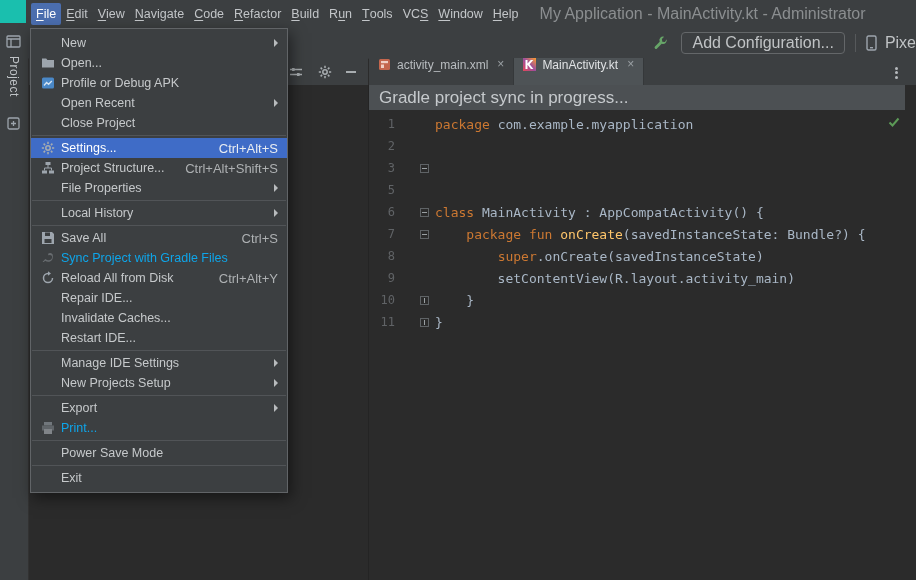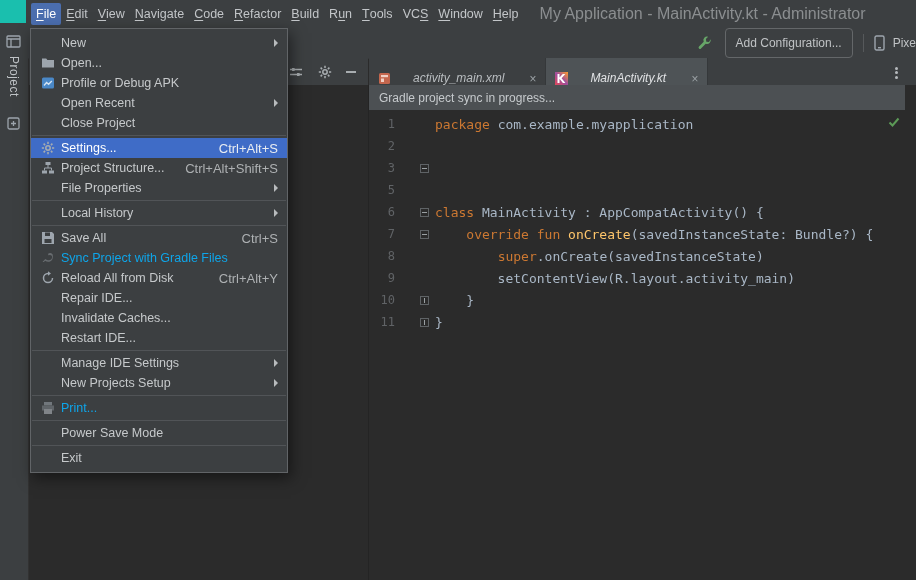--- a/index.html
+++ b/index.html
@@ -19,44 +19,44 @@
   .mb-items{display:flex;align-items:center;height:100%;padding-left:3px;}
   .menu-btn{padding:0 5px;height:22px;display:flex;align-items:center;font-size:12.5px;color:#c3c6c9;border-radius:2px;}
   .menu-btn.open{background:var(--menubar_open,#4b6eaf);color:#fff;}
   .menu-btn .mn{text-decoration:underline;text-underline-offset:2px;}
   .win-title{margin-left:16px;color:#8b8e90;font-size:16px;white-space:nowrap;}
 
   
   .toolbar{position:absolute;left:28px;top:28px;right:0;height:30px;background:var(--panel_bg,#3c3f41);border-bottom:1px solid #363839;}
   .tb-right{position:absolute;right:0;top:0;height:30px;display:flex;align-items:center;}
   .tb-ic{display:inline-flex;align-items:center;justify-content:center;width:16px;height:16px;}
-  .add-config{margin-left:12px;height:30px;border:1px solid #646769;border-radius:4px;background:transparent;color:#c0c3c5;
-              font-family:"Liberation Sans",sans-serif;font-size:12px;padding:0 10px;white-space:nowrap;}
+  .add-config{margin-left:12px;height:22px;border:1px solid #646769;border-radius:4px;background:transparent;color:#c0c3c5;
+              font-family:"Liberation Sans",sans-serif;font-size:16px;padding:0 10px;white-space:nowrap;}
   .tb-sep{width:1px;height:18px;background:#56595b;margin:0 8px 0 10px;}
-  .device{display:flex;align-items:center;gap:5px;font-size:12px;color:#c0c3c5;white-space:nowrap;}
+  .device{display:flex;align-items:center;gap:5px;font-size:16px;color:#c0c3c5;white-space:nowrap;}
 
   
   .panel-header{position:absolute;left:29px;top:58px;width:339px;height:27px;background:var(--panel_bg,#3c3f41);
                 display:flex;align-items:center;justify-content:flex-end;gap:13px;padding-right:12px;box-sizing:border-box;}
   .minus-bar{width:10px;height:2px;background:#a8adb0;display:inline-block;}
   .panel-body{position:absolute;left:29px;top:85px;width:339px;bottom:0;background:#2b2b2b;border-right:1px solid #242424;}
 
   
   .tabbar{position:absolute;left:369px;top:58px;right:0;height:27px;background:var(--panel_bg,#3c3f41);display:flex;align-items:stretch;}
   .tabs{display:flex;align-items:stretch;}
-  .tab{display:flex;align-items:flex-end;gap:22px;padding:0 9px;font-size:12px;color:#b9bdc0;border-right:1px solid #35383a;font-style:italic;}
+  .tab{display:flex;align-items:flex-start;gap:6px;padding:0 9px;font-size:12px;color:#b9bdc0;border-right:1px solid #35383a;}
   .tab.active{background:#4e5356;color:#e0e2e4;}
   .tab-ic{display:inline-flex;width:13px;height:13px;}
   .tab-close{color:#9aa0a4;font-size:12px;margin-left:3px;line-height:1;}
   .kebab{position:absolute;right:16px;top:7px;width:8px;}
   .kebab i{display:block;width:3px;height:3px;border-radius:50%;background:#b6babd;margin:1.5px auto;}
 
   
   .banner{position:absolute;left:369px;top:85px;right:11px;height:25px;background:var(--banner_bg,#4c5053);
-          display:flex;align-items:center;padding-left:10px;font-size:12px;color:#c6cacd;}
+          display:flex;align-items:center;padding-left:10px;font-size:17px;color:#c6cacd;}
 
   
   .editor{position:absolute;left:369px;top:110px;right:0;bottom:0;background:var(--editor_bg,#2b2b2b);
           font-family:"DejaVu Sans Mono",monospace;font-size:13px;}
   .code-lines{padding-top:3px;}
   .code-line{display:flex;height:22px;align-items:center;white-space:pre;}
   .gutter{width:26px;min-width:26px;text-align:right;padding-right:6px;color:var(--linenum,#606366);font-size:12px;}
   .foldcol{width:34px;min-width:34px;display:flex;align-items:center;justify-content:flex-end;padding-right:6px;box-sizing:border-box;}
   .fold-box{width:9px;height:9px;border:1px solid #5f6366;box-sizing:border-box;}
   .fold-box.start::after{content:"";display:block;width:5px;height:1px;background:#9aA0a3;margin:3px auto 0;}
@@ -251,21 +251,21 @@
     <span>Gradle project sync in progress...</span>
   </div>
 
   <div class="editor">
     <div class="code-lines">
         <div class="code-line"><span class="gutter">1</span><span class="foldcol"></span><span class="code"><span class="tok-kw">package </span><span class="tok-pl">com.example.myapplication</span></span></div>
         <div class="code-line"><span class="gutter">2</span><span class="foldcol"></span><span class="code"></span></div>
         <div class="code-line"><span class="gutter">3</span><span class="foldcol"><span class="fold-box start"></span></span></div>
         <div class="code-line"><span class="gutter">5</span><span class="foldcol"></span><span class="code"></span></div>
         <div class="code-line"><span class="gutter">6</span><span class="foldcol"><span class="fold-box start"></span></span><span class="code"><span class="tok-kw">class </span><span class="tok-pl">MainActivity : AppCompatActivity() {</span></span></div>
-        <div class="code-line"><span class="gutter">7</span><span class="foldcol"><span class="fold-box start"></span></span><span class="code"><span class="tok-pl">    </span><span class="tok-kw">override fun </span><span class="tok-fn">onCreate</span><span class="tok-pl">(savedInstanceState: Bundle?) {</span></span></div>
+        <div class="code-line"><span class="gutter">7</span><span class="foldcol"><span class="fold-box start"></span></span><span class="code"><span class="tok-pl">    </span><span class="tok-kw">package fun </span><span class="tok-fn">onCreate</span><span class="tok-pl">(savedInstanceState: Bundle?) {</span></span></div>
         <div class="code-line"><span class="gutter">8</span><span class="foldcol"></span><span class="code"><span class="tok-pl">        </span><span class="tok-kw">super</span><span class="tok-pl">.onCreate(savedInstanceState)</span></span></div>
         <div class="code-line"><span class="gutter">9</span><span class="foldcol"></span><span class="code"><span class="tok-pl">        setContentView(R.layout.activity_main)</span></span></div>
         <div class="code-line"><span class="gutter">10</span><span class="foldcol"><span class="fold-box end"></span></span><span class="code"><span class="tok-pl">    }</span></span></div>
         <div class="code-line"><span class="gutter">11</span><span class="foldcol"><span class="fold-box end"></span></span><span class="code"><span class="tok-pl">}</span></span></div>
       </div>
     <span class="insp"><svg width="12" height="12" viewBox="0 0 12 12">
           <path d="M1.5 6.5L4.5 9.5 10.5 2.5" stroke="#5c9a57" stroke-width="2" fill="none"></path>
         </svg></span>
   </div>
 
@@ -386,20 +386,25 @@
         <span class="ic"></span>
         <span class="lbl">Manage IDE Settings</span>
         <span class="arrow"></span>
       </div>
       <div class="mi">
         <span class="ic"></span>
         <span class="lbl">New Projects Setup</span>
         <span class="arrow"></span>
       </div>
       <div class="sep"></div>
+      <div class="mi">
+        <span class="ic"></span>
+        <span class="lbl">Export</span>
+        <span class="arrow"></span>
+      </div>
       <div class="mi disabled">
         <span class="ic">
           <svg width="14" height="14" viewBox="0 0 14 14">
             <rect x="3" y="1" width="8" height="3.5" fill="#9da5ad"></rect>
             <rect x="1" y="4.5" width="12" height="5" fill="#7f858a"></rect>
             <rect x="3" y="8" width="8" height="5" fill="#b9bec2"></rect>
           </svg>
         </span>
         <span class="lbl">Print...</span>
       </div>

